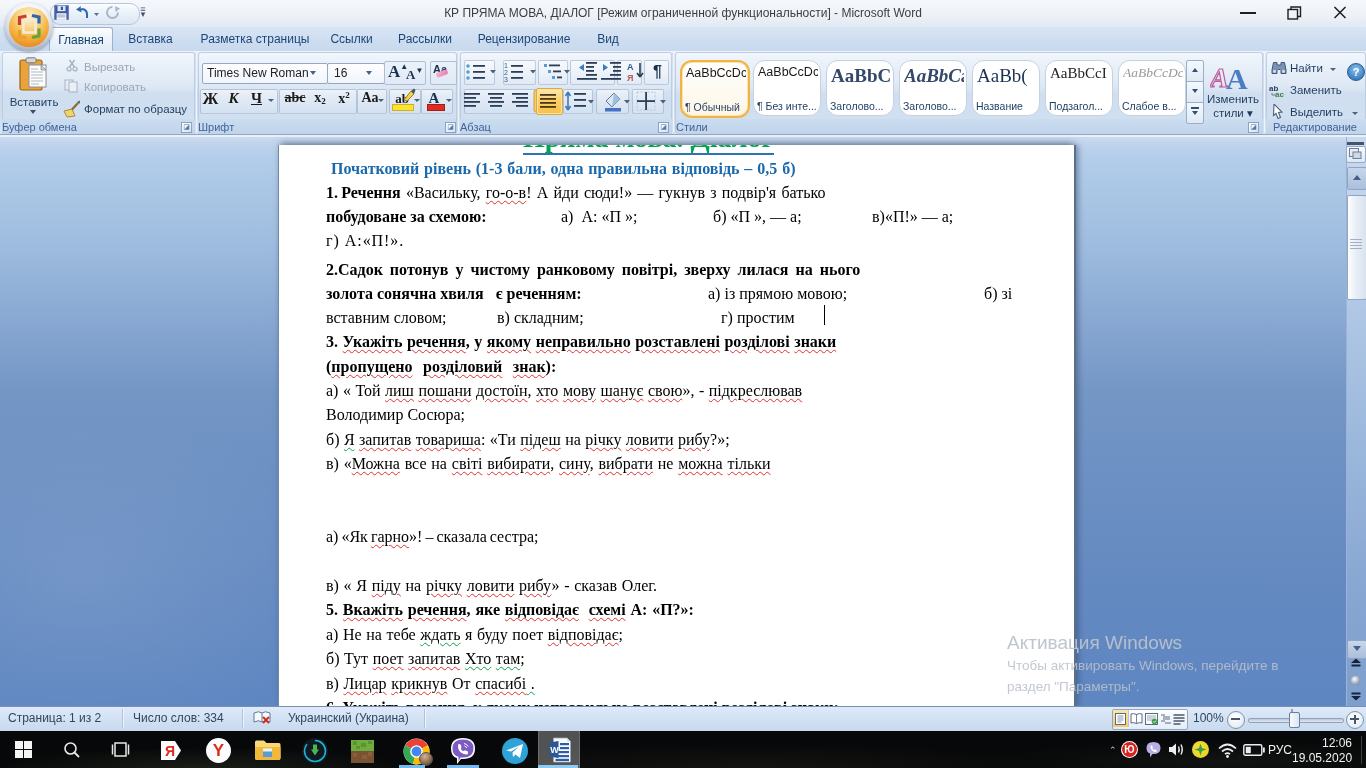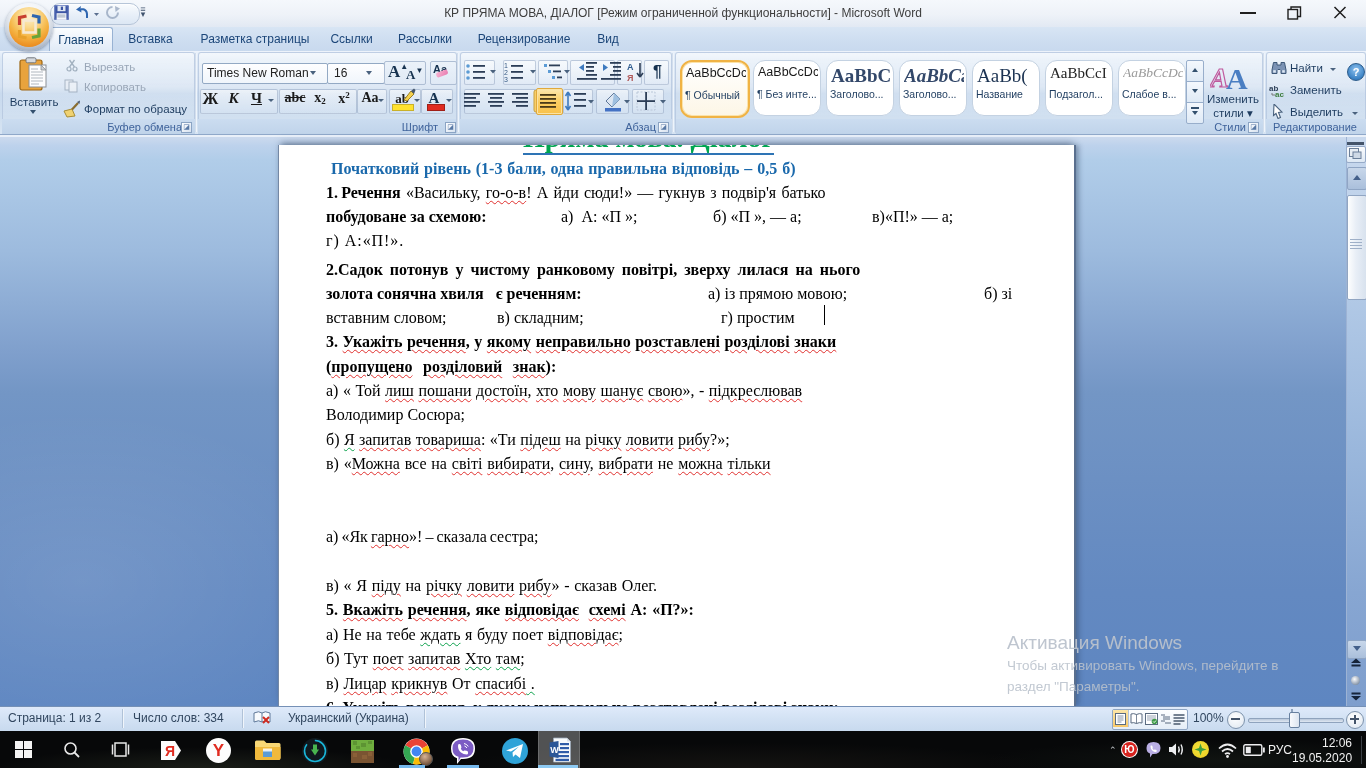--- a/index.html
+++ b/index.html
@@ -13,28 +13,28 @@
 #tabrow{left:0;top:27px;width:1366px;height:24px;background:linear-gradient(180deg,#d8e5f4 0%,#cdddf0 60%,#c8d9ee 100%)}
 .tab{top:27px;height:24px;line-height:24px;font-size:12px;color:#1c4679;text-align:center}
 #tab-active{left:49px;top:27px;width:62px;height:24px;background:linear-gradient(180deg,#fbfdfe 0%,#edf3fb 50%,#dfeaf6 100%);border:1px solid #98b2d3;border-bottom:none;border-radius:3px 3px 0 0;line-height:24px;font-size:12px;color:#12406f;text-align:center}
 
 #ribbon{left:0;top:51px;width:1366px;height:83px;border-top:1px solid #edf3fb;background:linear-gradient(180deg,#e9f1fb 0%,#dde9f6 8%,#d5e2f2 42%,#c9daee 50%,#cfdff0 80%,#d8e5f3 100%)}
 #ribbonline1{left:0;top:134px;width:1366px;height:1px;background:#8fa8c9}
 #ribbonline2{left:0;top:135px;width:1366px;height:2px;background:#e9f0f9}
 .gsep{top:53px;height:79px;width:2px;background:linear-gradient(90deg,#b7c8de 0,#eef4fb 1px)}
 .gbox{top:52px;height:80px;border:1px solid rgba(180,198,222,0.8);border-radius:3px;background:linear-gradient(180deg,rgba(255,255,255,0.5),rgba(255,255,255,0.12) 55%,rgba(255,255,255,0))}
 .bbox{height:23px;border:1px solid rgba(140,160,190,0.5);border-radius:2px;background:linear-gradient(180deg,rgba(255,255,255,0.55),rgba(235,242,250,0.1))}
-.glabel{top:121px;height:13px;font-size:11px;color:#3f639b;text-align:right;width:100%}
+.glabel{top:121px;height:13px;font-size:11px;color:#3f639b;text-align:left;width:100%}
 .launch{width:9px;height:9px;border:1px solid #8ba4c4;background:linear-gradient(135deg,#fdfeff,#d7e2f0);font-size:7px;color:#5878a5;line-height:8px;text-align:center}
 .btxt{font-size:11.5px;color:#1e3c5f}
 .btxt-dis{font-size:11.5px;color:#9aa7b8}
 .scell{top:60px;width:66px;height:54px;background:#fff;border:1px solid #c4d2e2;border-radius:12px}
 .sprev{position:absolute;left:4px;top:4px;width:60px;height:28px;overflow:hidden;font-family:"Liberation Sans",sans-serif;color:#1a1a1a;white-space:nowrap}
 .scell .sprev{font-family:"Liberation Sans",sans-serif}
-.slab{position:absolute;left:3px;bottom:15px;font-size:10.5px;color:#1e3c5f;white-space:nowrap;overflow:hidden;width:60px}
+.slab{position:absolute;left:3px;bottom:3px;font-size:10.5px;color:#1e3c5f;white-space:nowrap;overflow:hidden;width:60px}
 
 #docarea{left:0;top:137px;width:1366px;height:569px;background:radial-gradient(ellipse 420px 260px at 6% 78%,rgba(255,255,255,0.10),rgba(255,255,255,0) 65%),linear-gradient(180deg,#ccdaee 0%,#bdd2ec 1.5%,#b1cde9 4%,#9dbbde 20%,#7f9fcc 38%,#7396c5 45%,#6c90c3 60%,#6389c1 80%,#5e86c1 100%)}
 #page{left:278px;top:8px;width:795px;height:561px;background:#ffffff;border-left:1px solid #7488a5;border-right:2px solid #5a6f8e;overflow:hidden;box-shadow:0 -5px 7px -3px rgba(60,80,110,0.55),3px 0 5px rgba(40,60,90,0.35)}
 .dl{position:absolute;left:47px;font-family:"Liberation Serif",serif;font-size:16px;line-height:24.5px;height:25px;white-space:pre;color:#000}
 .b{font-weight:bold}
 .sqr{text-decoration:underline;text-decoration-style:wavy;text-decoration-color:#e0302e;text-decoration-thickness:1px;text-underline-offset:2px}
 .sqg{text-decoration:underline;text-decoration-style:wavy;text-decoration-color:#0ba14b;text-decoration-thickness:1px;text-underline-offset:2px}
 #wm1{left:1007px;top:495px;font-size:19px;color:rgba(186,194,204,0.95)}
 #wm2{left:1007px;top:521px;font-size:13.5px;color:rgba(186,194,204,0.88)}
 #wm3{left:1007px;top:542px;font-size:13.5px;color:rgba(186,194,204,0.88)}

